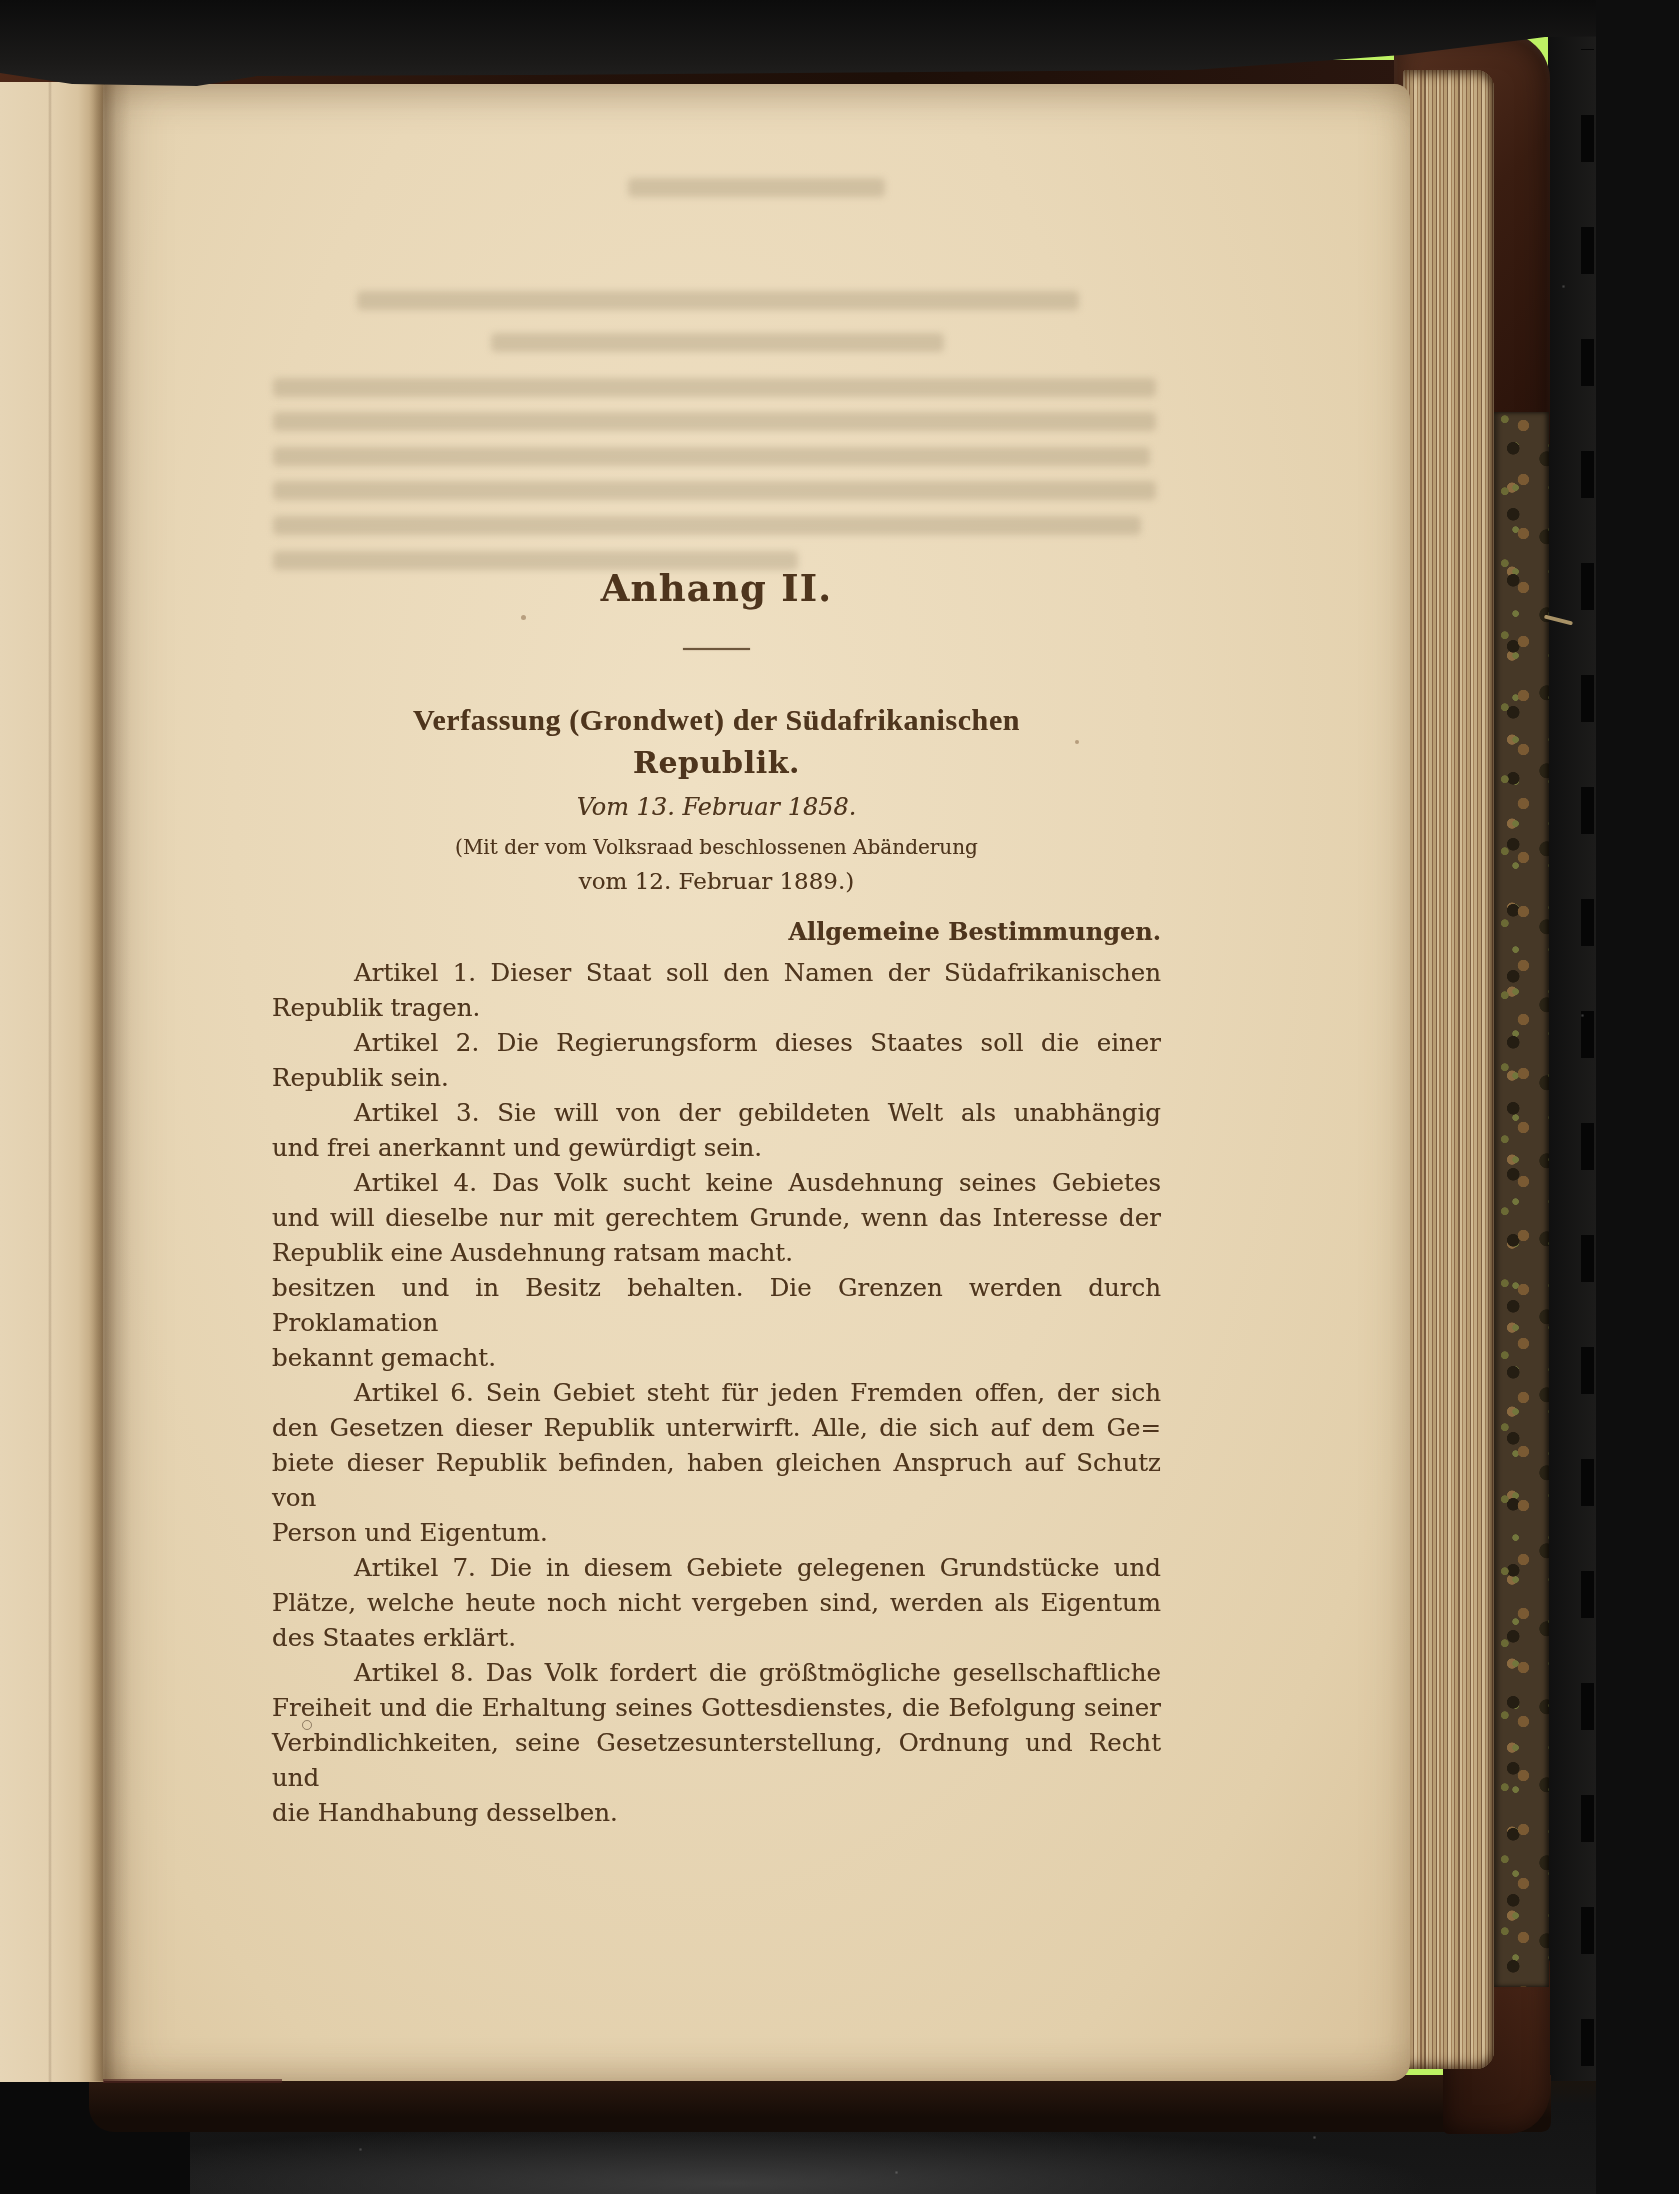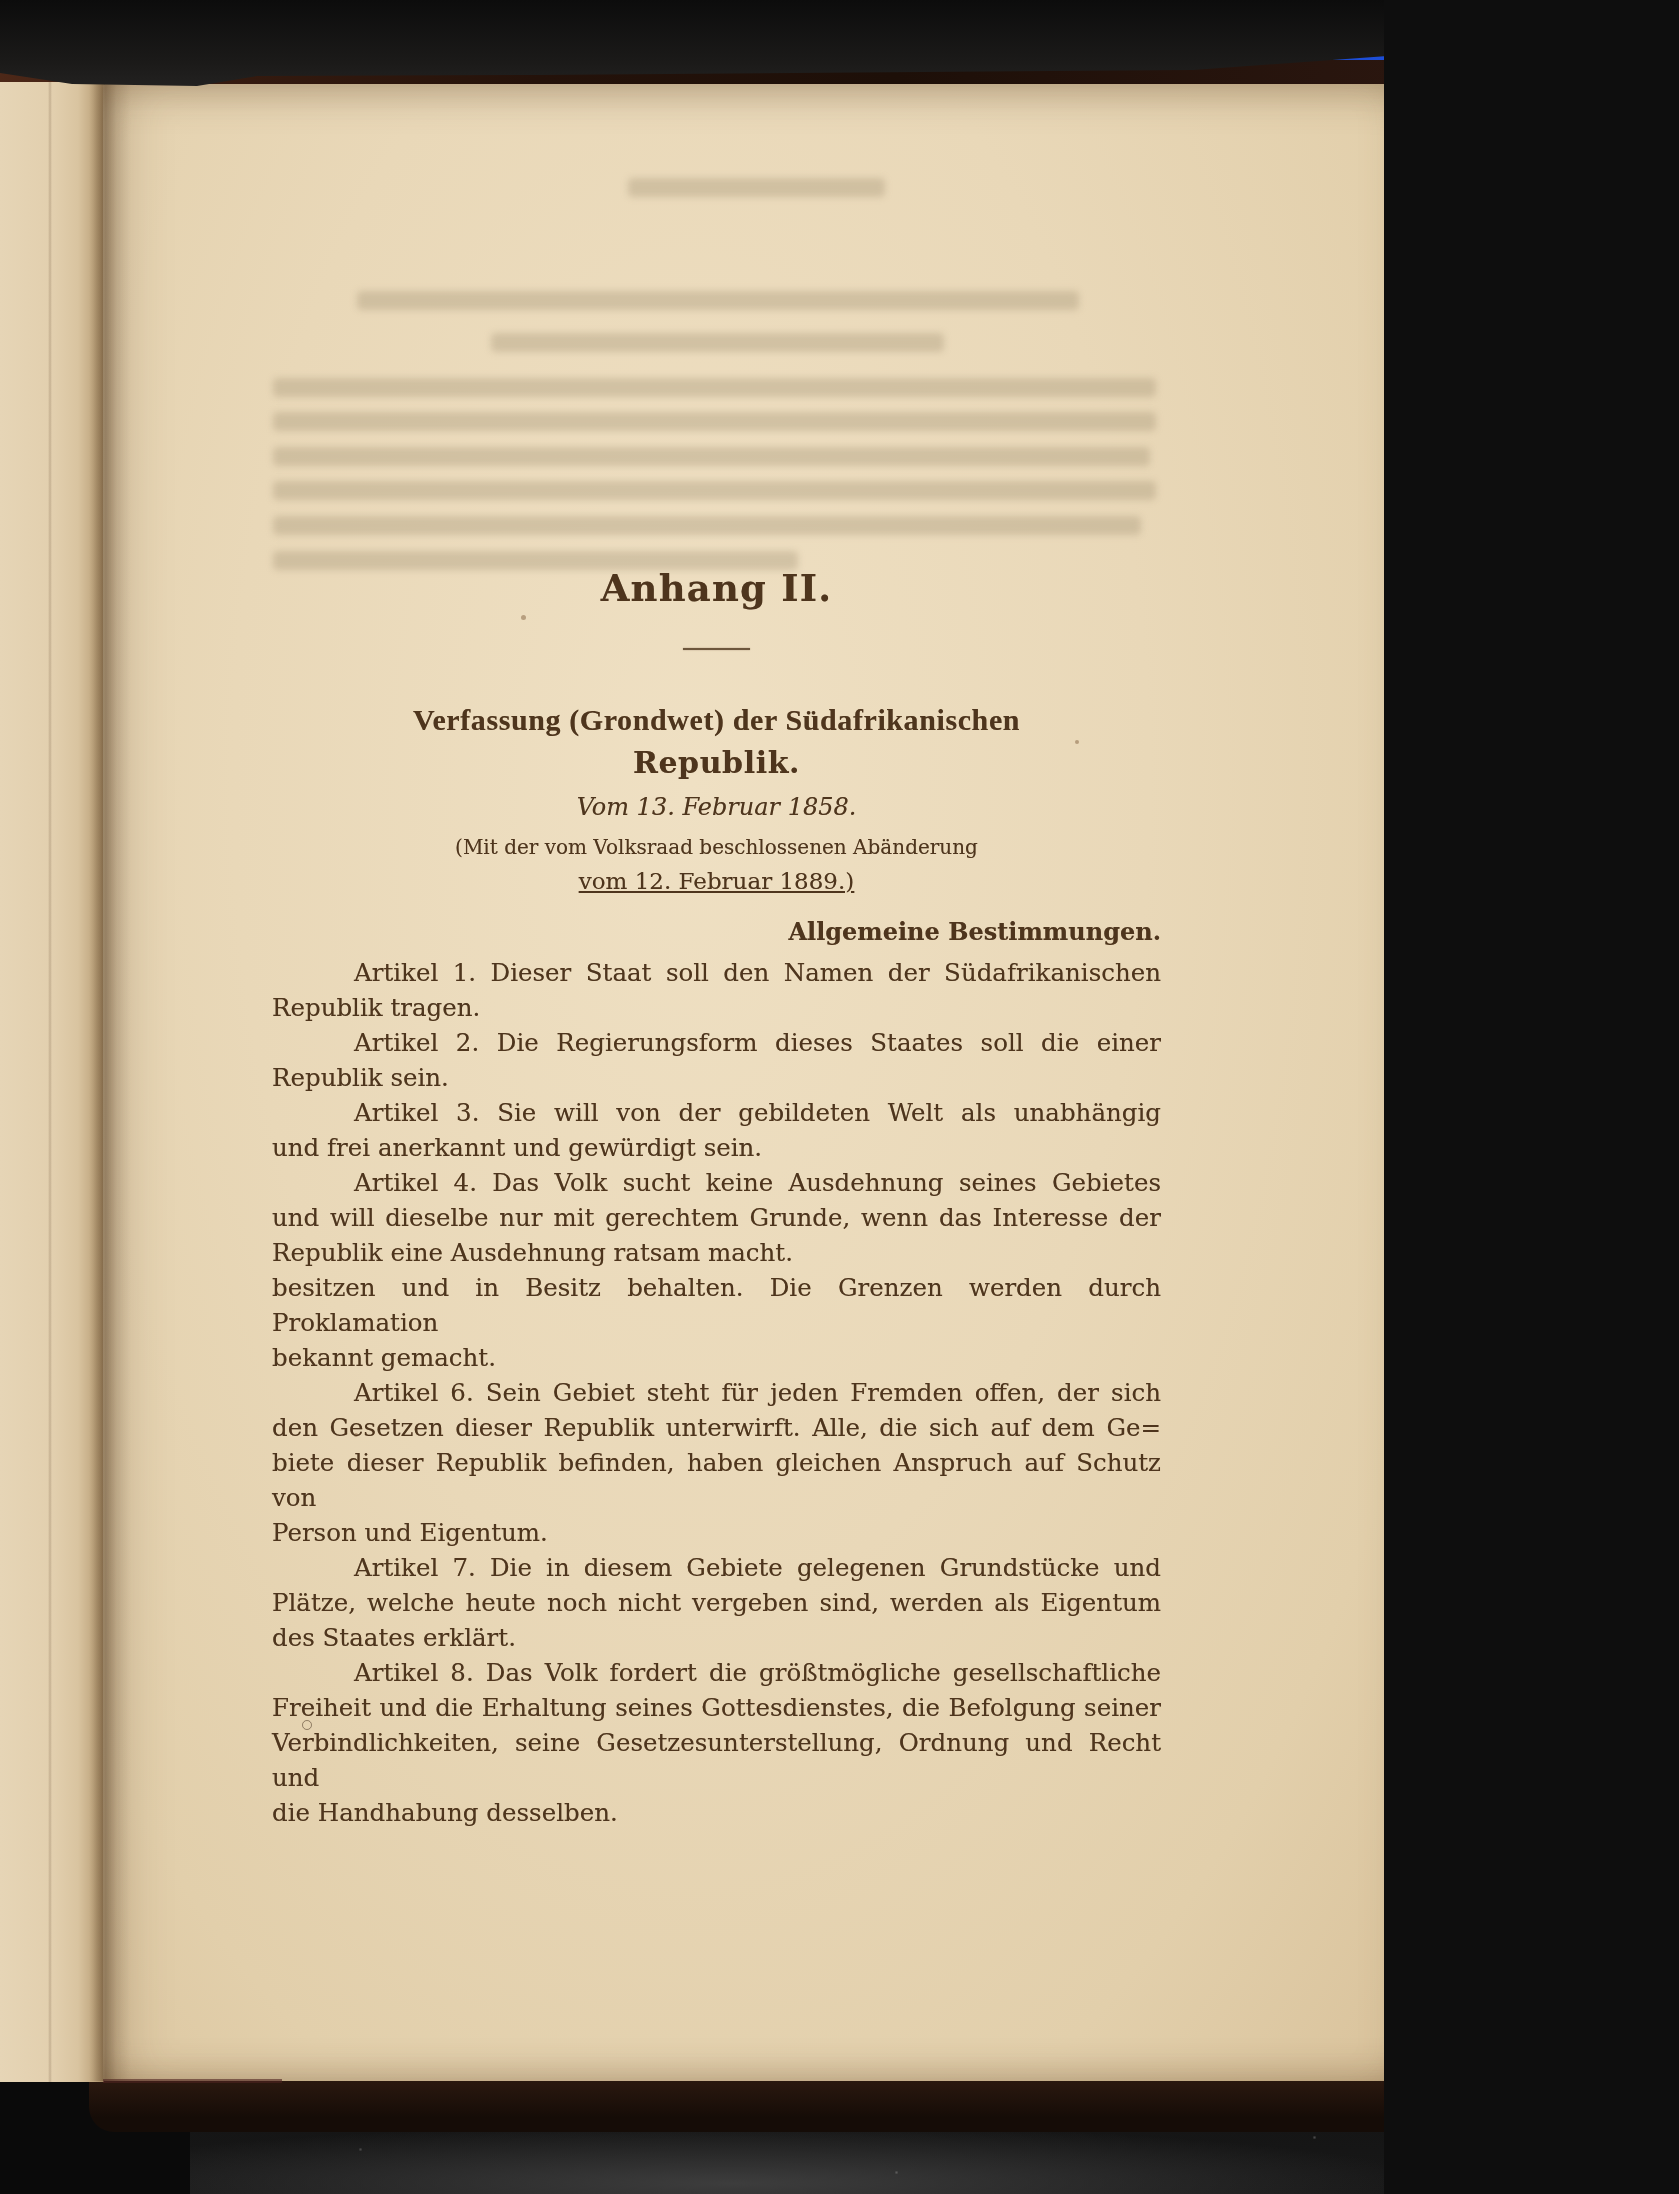--- a/index.html
+++ b/index.html
@@ -1,18 +1,18 @@
 <!DOCTYPE html>
 <html style="font-size:9.5px"><head>
 <meta charset="utf-8">
 <style>
   html,body { margin:0; padding:0; background:#0e0e0e; }
   .scan {
-    position:relative; width:1384px; height:2194px; overflow:hidden;
-    background:#1d4ed8; font-family:"DejaVu Serif","Liberation Serif",serif;
+    position:relative; width:1596px; height:2194px; overflow:hidden;
+    background:#bef264; font-family:"DejaVu Serif","Liberation Serif",serif;
   }
   
   .cradle-right {
     position:absolute; left:1548px; top:0; width:132px; height:2194px;
     background:linear-gradient(90deg,#101010,#1e1d1c 40%,#151514 85%,#181817);
   }
   .slot-column {
     position:absolute; left:33px; top:0; width:13px; height:100%;
     background:repeating-linear-gradient(180deg, transparent 0 65px, #060606 65px 112px);
     background-position:0 50px; border-radius:3.6px;
@@ -110,21 +110,21 @@
   .spot { position:absolute; background:rgba(120,85,50,.45); border-radius:50%; filter:blur(0.6px); }
   .ring { position:absolute; width:7.8px; height:7.8px; border:1.2px solid rgba(95,75,55,.65); border-radius:50%; }
   
   .txt { position:absolute; left:169px; width:889px; color:#4e351d; text-shadow:0 0 0.6px rgba(78,53,29,.45); }
   .title    { top:481px;  font-size:37px; line-height:47px; text-align:center; font-weight:bold; letter-spacing:1.2px; }
   .rule     { position:absolute; left:580px; top:564px; width:67px; height:2.4px; background:#6d563c; box-shadow:0 0 1.2px rgba(109,86,60,.8); }
   .h-line1  { top:617px; font-size:30px; line-height:38px; text-align:center; font-weight:bold; letter-spacing:0.6px;font-family:Liberation Serif, serif; }
   .h-line2  { top:660px; font-size:30px; line-height:38px; text-align:center; font-weight:bold; letter-spacing:0.6px; }
   .date-line{ top:708px; font-size:24px; line-height:31px; text-align:center;font-style:italic; }
   .amend1   { top:749px; font-size:20px; line-height:29px; text-align:center; }
-  .amend2   { top:783px; font-size:23px; line-height:29px; text-align:center;text-decoration:underline; }
+  .amend2   { top:783px; font-size:23px; line-height:29px; text-align:center; }
   .section  { top:832px; font-size:24px; line-height:31px; text-align:right; font-weight:bold; }
   .articles { top:871px; font-size:24.5px; }
   .bline { line-height:35px; text-align:justify; text-align-last:justify; white-space:normal; }
   .bline.first { padding-left:82px; }
   .bline.last  { text-align-last:left; }
 </style>
 </head>
 <body>
 
 <div class="scan">

